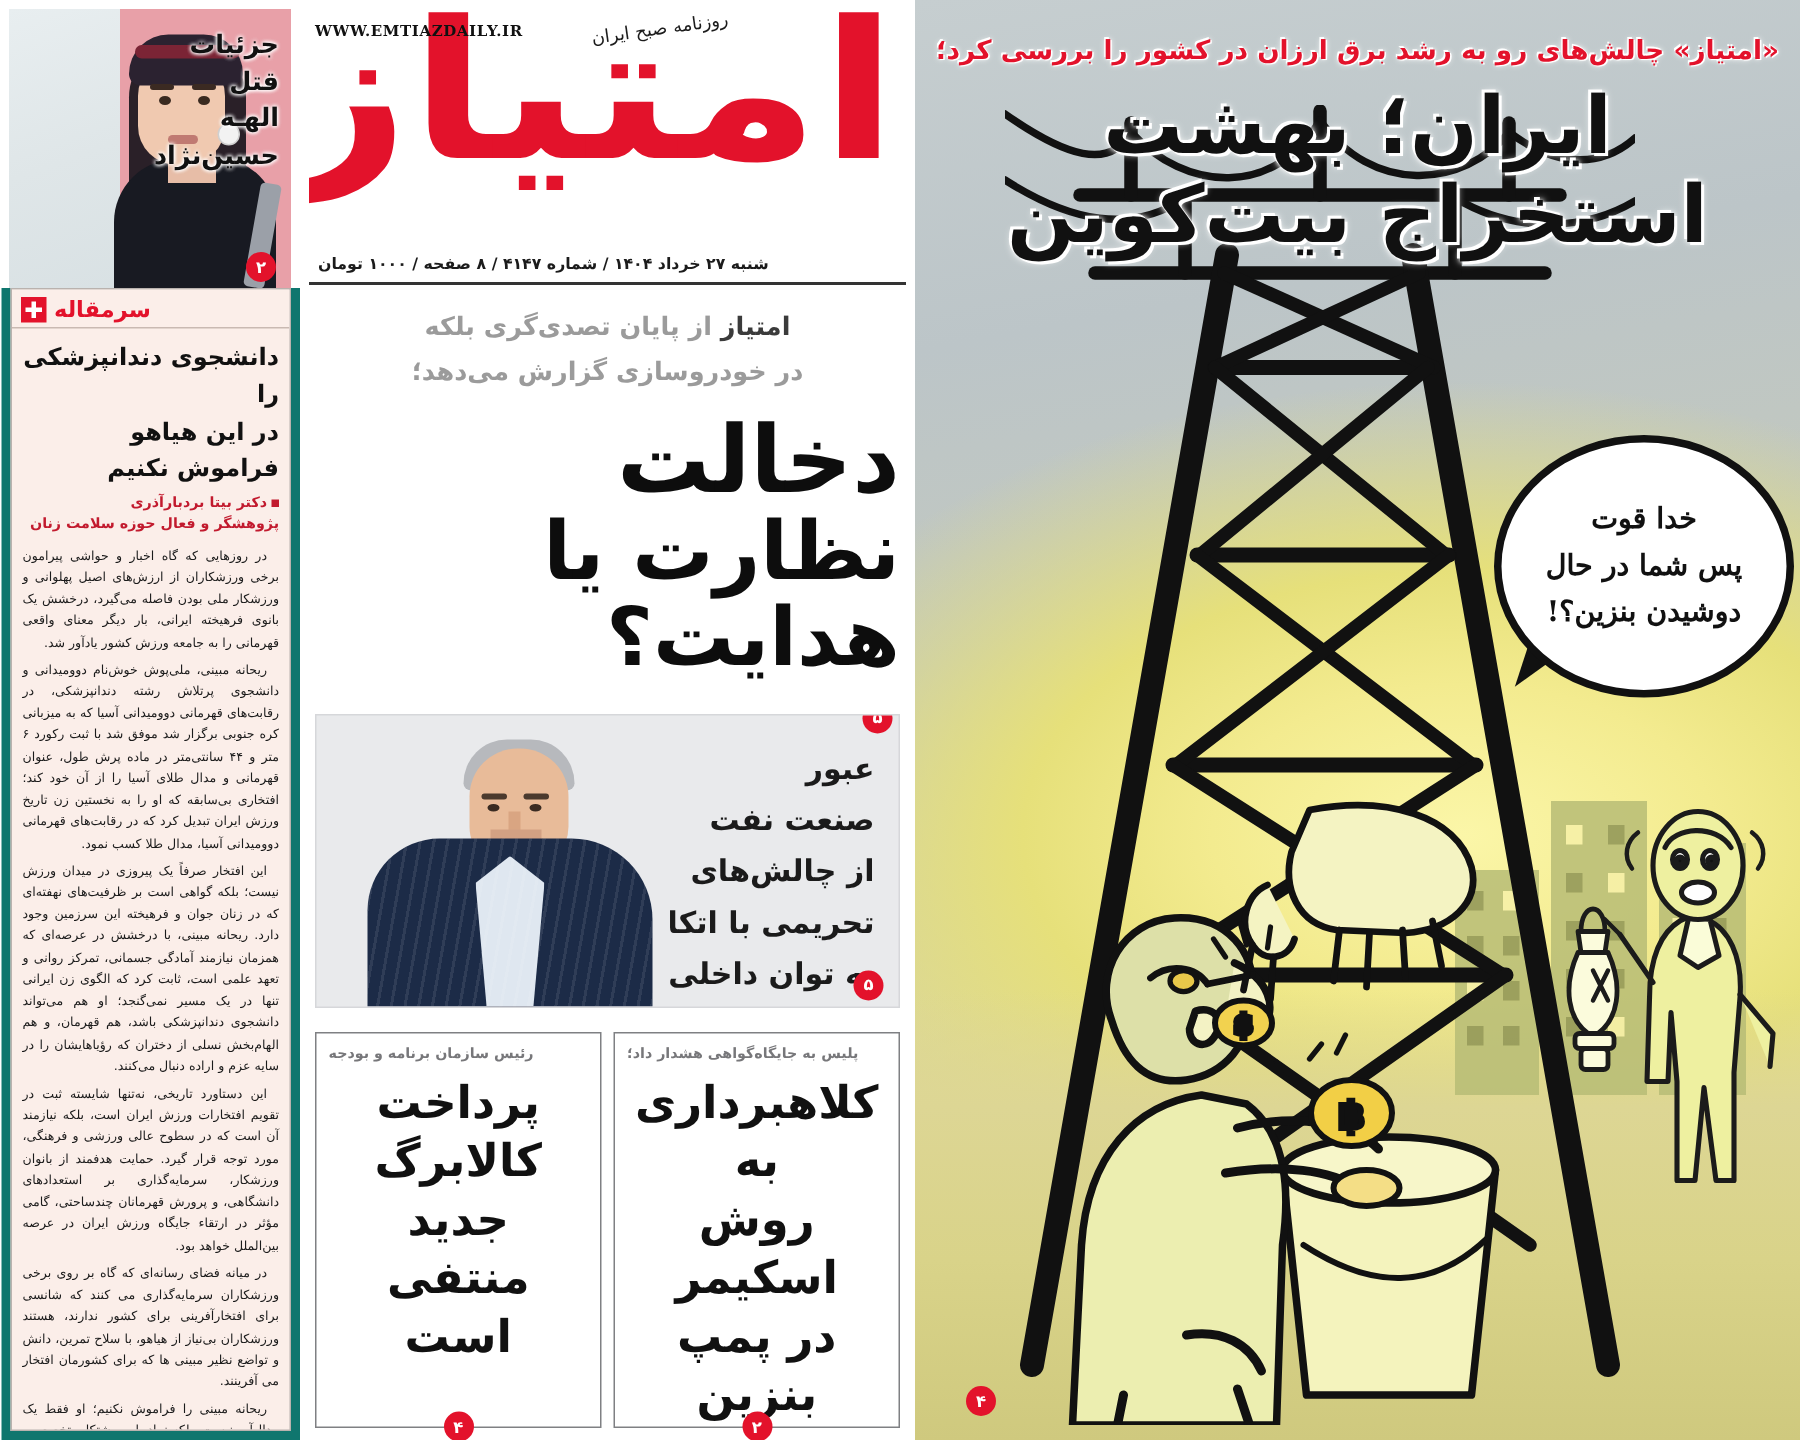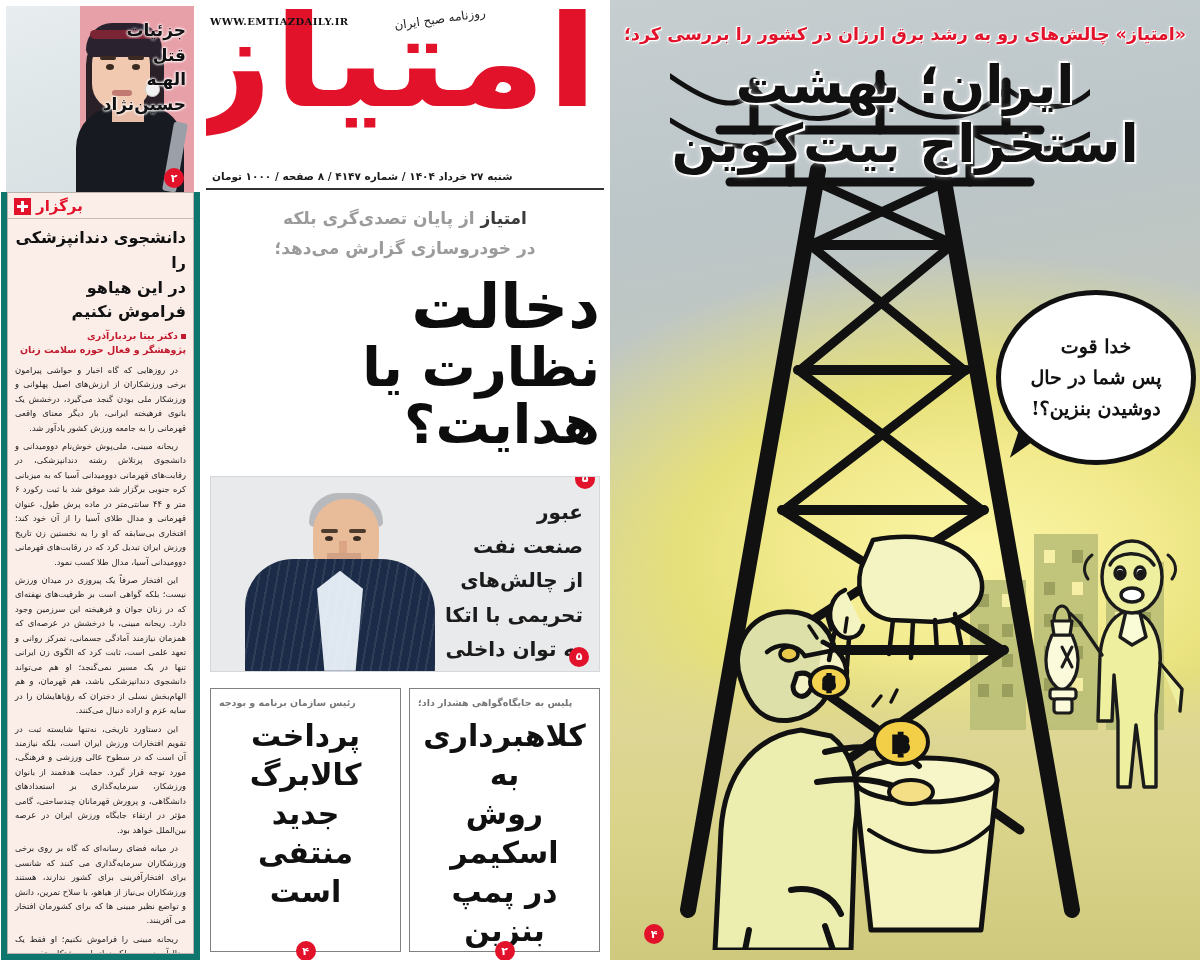--- a/index.html
+++ b/index.html
@@ -668,32 +668,32 @@
           <div>الهـه</div>
           <div>حسین‌نژاد</div>
         </div>
         <div class="pagemark photo-pagemark">۲</div>
       </div>
     </div>
 
     <div class="editorial">
       <div class="sarmaghale-bar">
         <span class="sarmaghale-icon"></span>
-        <span class="sarmaghale-label">برگزار</span>
+        <span class="sarmaghale-label">سرمقاله</span>
       </div>
       <div class="edit-title">
         <div>دانشجوی دندانپزشکی را</div>
         <div>در این هیاهو فراموش نکنیم</div>
       </div>
       <div class="edit-author">
         <div><span class="bullet"></span><span>دکتر بیتا بردبارآذری</span></div>
         <div>پژوهشگر و فعال حوزه سلامت زنان</div>
       </div>
       <div class="edit-body">
-        <p>در روزهایی که گاه اخبار و حواشی پیرامون برخی ورزشکاران از ارزش‌های اصیل پهلوانی و ورزشکار ملی بودن گنجد می‌گیرد، درخشش یک بانوی فرهیخته ایرانی، بار دیگر معنای واقعی قهرمانی را به جامعه ورزش کشور یادآور شد.</p>
+        <p>در روزهایی که گاه اخبار و حواشی پیرامون برخی ورزشکاران از ارزش‌های اصیل پهلوانی و ورزشکار ملی بودن فاصله می‌گیرد، درخشش یک بانوی فرهیخته ایرانی، بار دیگر معنای واقعی قهرمانی را به جامعه ورزش کشور یادآور شد.</p>
         <p>ریحانه مبینی، ملی‌پوش خوش‌نام دوومیدانی و دانشجوی پرتلاش رشته دندانپزشکی، در رقابت‌های قهرمانی دوومیدانی آسیا که به میزبانی کره جنوبی برگزار شد موفق شد با ثبت رکورد ۶ متر و ۴۴ سانتی‌متر در ماده پرش طول، عنوان قهرمانی و مدال طلای آسیا را از آن خود کند؛ افتخاری بی‌سابقه که او را به نخستین زن تاریخ ورزش ایران تبدیل کرد که در رقابت‌های قهرمانی دوومیدانی آسیا، مدال طلا کسب نمود.</p>
         <p>این افتخار صرفاً یک پیروزی در میدان ورزش نیست؛ بلکه گواهی است بر ظرفیت‌های نهفته‌ای که در زنان جوان و فرهیخته این سرزمین وجود دارد. ریحانه مبینی، با درخشش در عرصه‌ای که همزمان نیازمند آمادگی جسمانی، تمرکز روانی و تعهد علمی است، ثابت کرد که الگوی زن ایرانی تنها در یک مسیر نمی‌گنجد؛ او هم می‌تواند دانشجوی دندانپزشکی باشد، هم قهرمان، و هم الهام‌بخش نسلی از دختران که رؤیاهایشان را در سایه عزم و اراده دنبال می‌کنند.</p>
         <p>این دستاورد تاریخی، نه‌تنها شایسته ثبت در تقویم افتخارات ورزش ایران است، بلکه نیازمند آن است که در سطوح عالی ورزشی و فرهنگی، مورد توجه قرار گیرد. حمایت هدفمند از بانوان ورزشکار، سرمایه‌گذاری بر استعدادهای دانشگاهی، و پرورش قهرمانان چندساحتی، گامی مؤثر در ارتقاء جایگاه ورزش ایران در عرصه بین‌الملل خواهد بود.</p>
         <p>در میانه فضای رسانه‌ای که گاه بر روی برخی ورزشکاران سرمایه‌گذاری می کنند که شانسی برای افتخارآفرینی برای کشور ندارند، هستند ورزشکاران بی‌نیاز از هیاهو، با سلاح تمرین، دانش و تواضع نظیر مبینی ها که برای کشورمان افتخار می آفرینند.</p>
         <p>ریحانه مبینی را فراموش نکنیم؛ او فقط یک مدال‌آور نیست، بلکه نماد باور، پشتکار، تخصص و شایستگی زن ایرانی در قرن حاضر است.</p>
       </div>
     </div>
   </div>
 
   <div class="mid-col">

